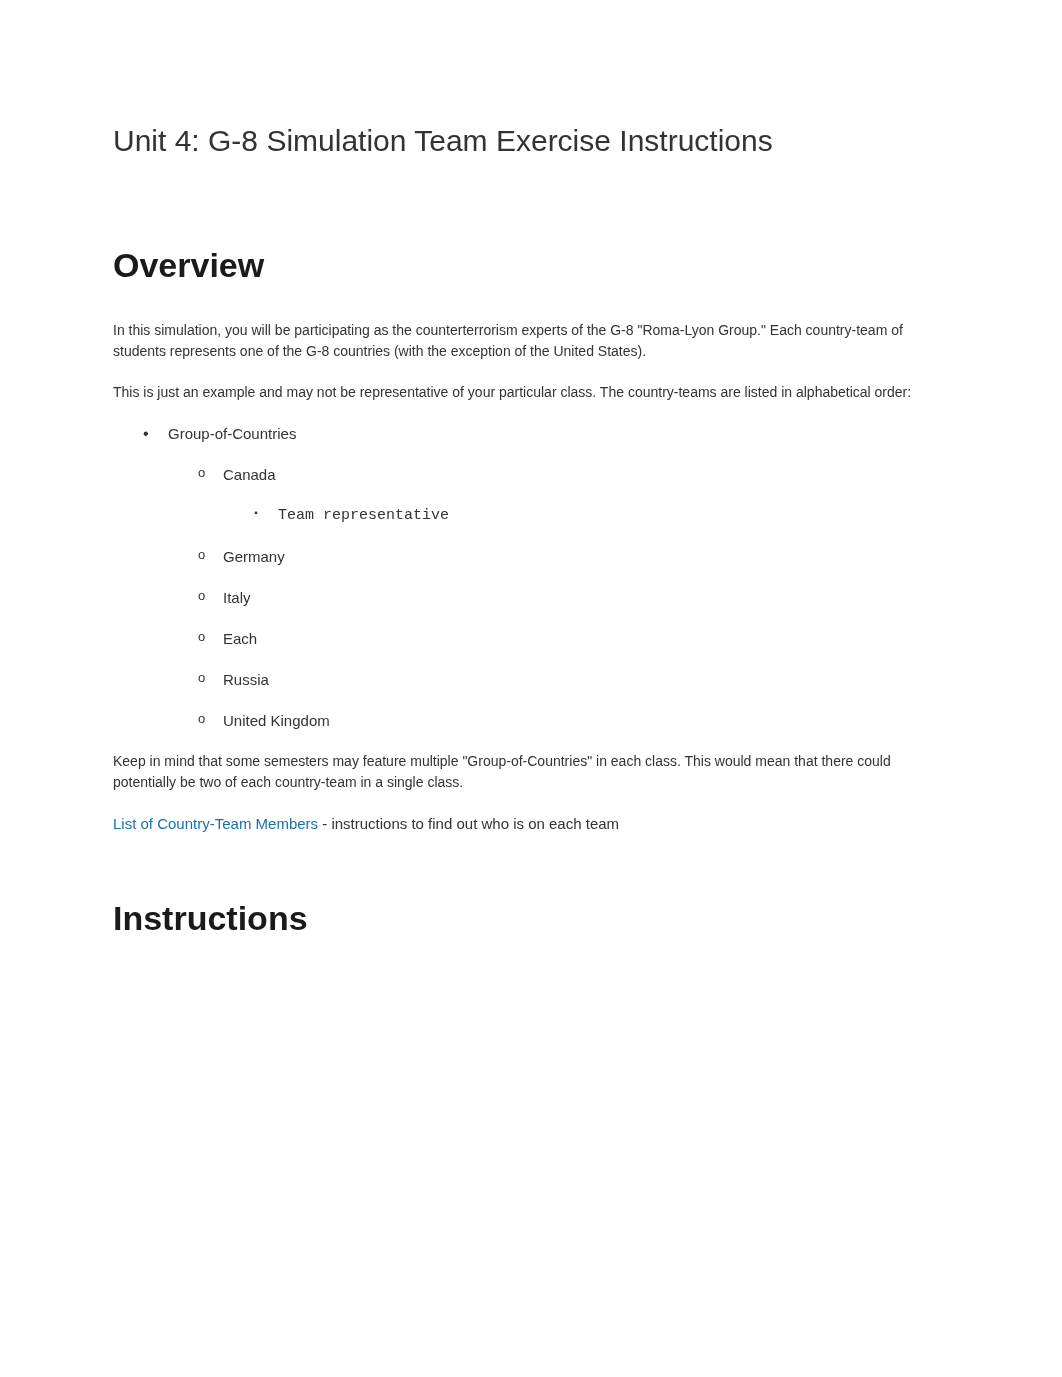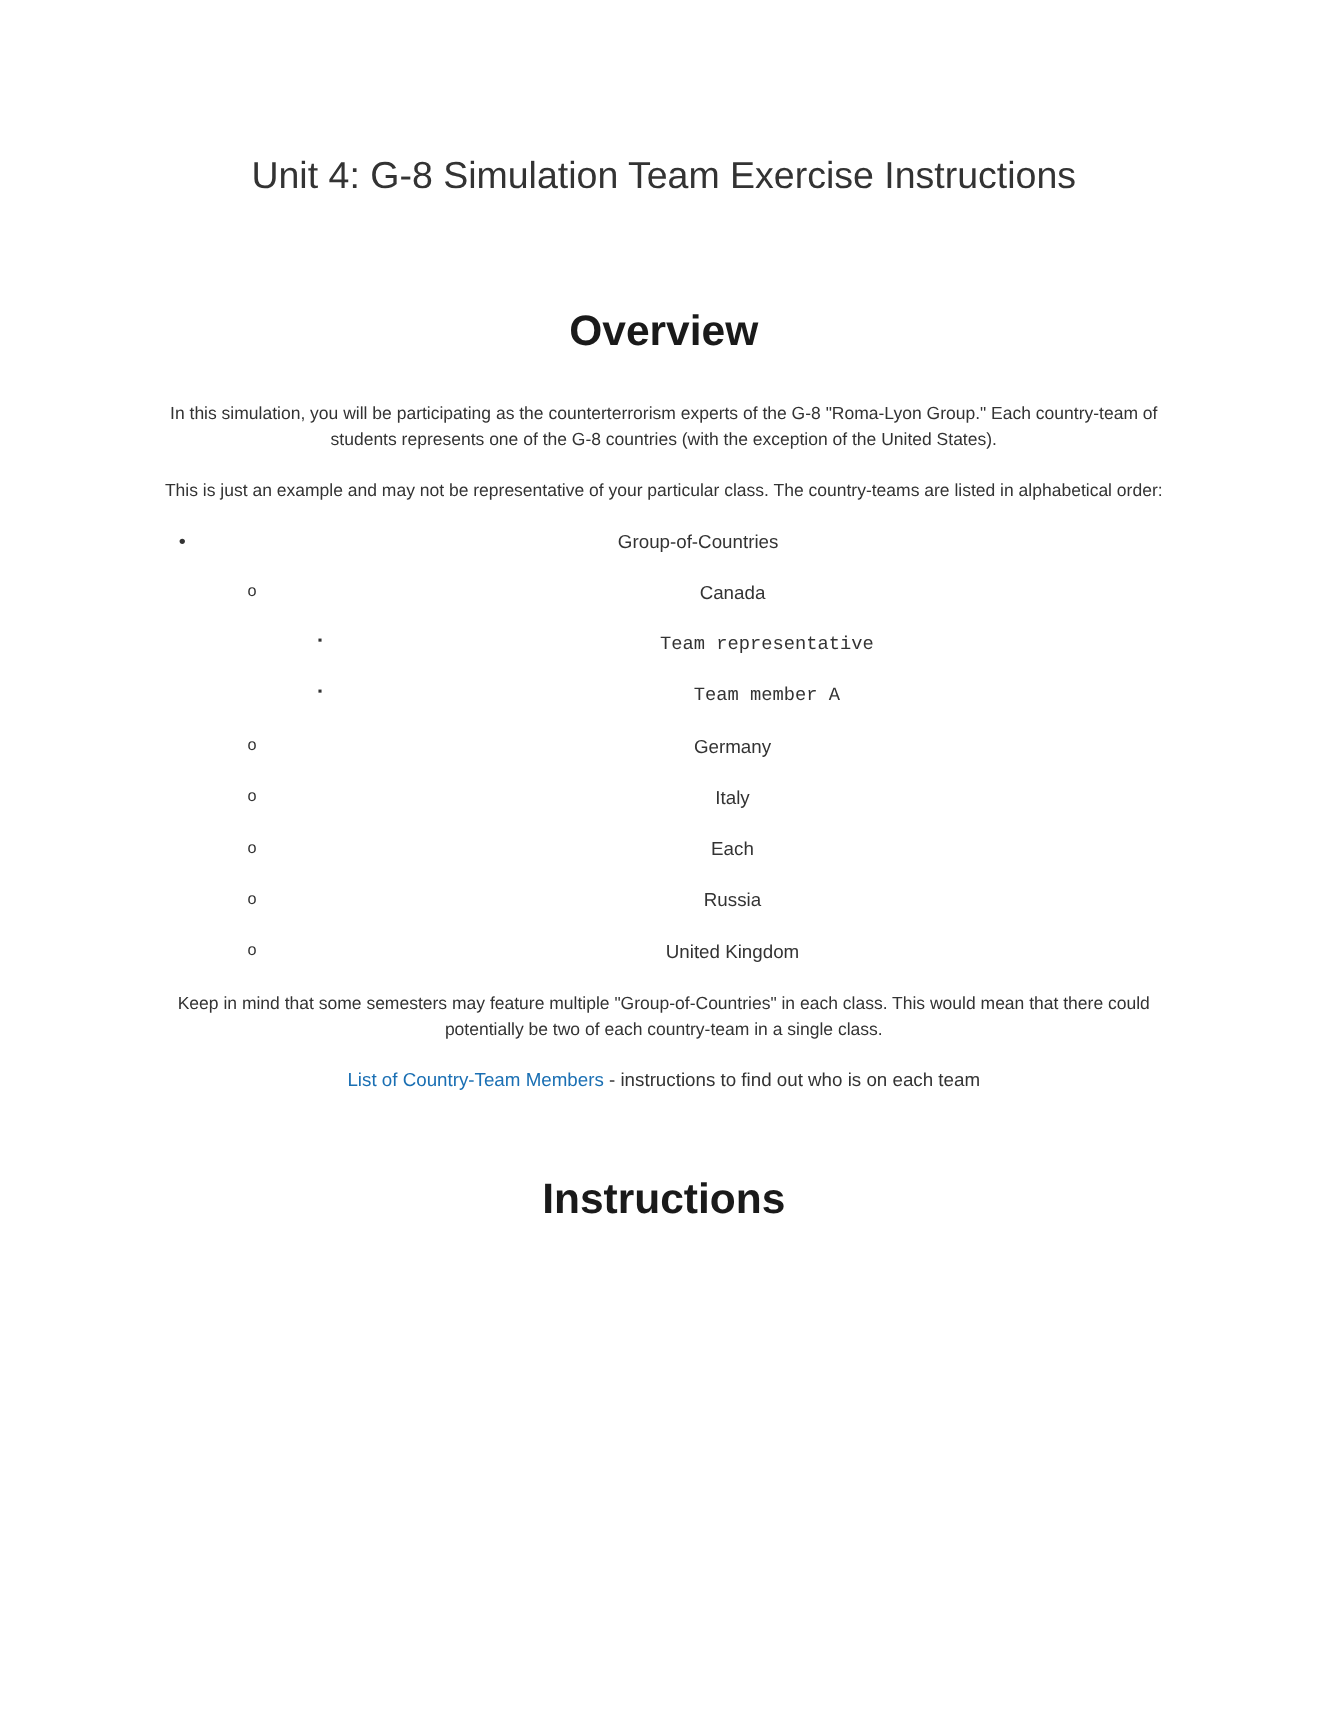--- a/index.html
+++ b/index.html
@@ -1,19 +1,18 @@
 <!DOCTYPE html>
 <html><head>
 <meta charset="utf-8">
 <style>
   * {
     margin: 0;
     padding: 0;
     box-sizing: border-box;
-    text-align: center;
   }
   body {
     font-family: Arial, Helvetica, sans-serif;
     background: #ffffff;
     color: #333333;
     width: 1062px;
     padding: 120px 113px 200px 113px;
     line-height: 1.4;
   }
   h1 {
@@ -117,21 +116,20 @@
 <p>This is just an example and may not be representative of your particular class. The country-teams are listed in alphabetical order:</p>
 
 <ul class="level1">
   <li>
     <span>Group-of-Countries</span>
     <ul class="level2">
       <li>
         <span>Canada</span>
         <ul class="level3">
           <li>Team representative</li>
-          <li>Team member A</li>
         </ul>
       </li>
       <li>Germany</li>
       <li>Italy</li>
       <li>Each</li>
       <li>Russia</li>
       <li>United Kingdom</li>
     </ul>
   </li>
 </ul>

